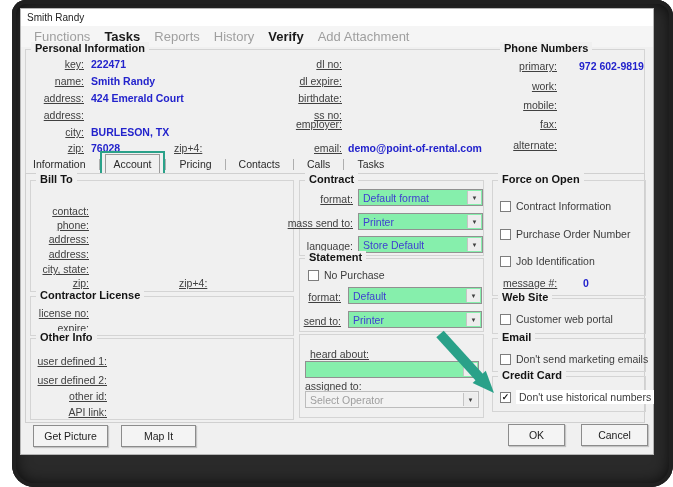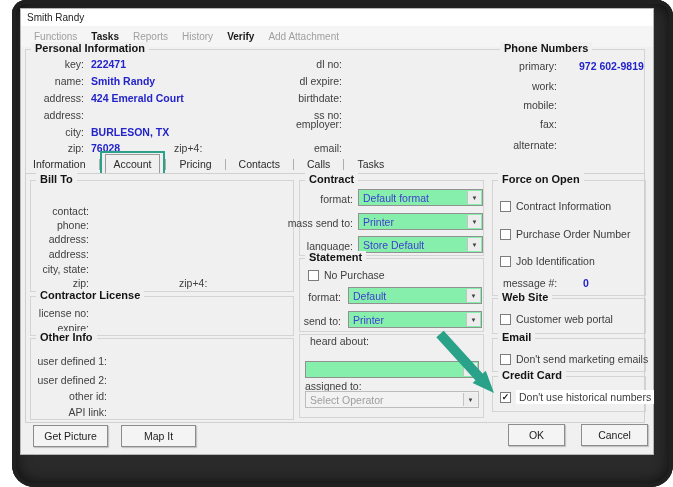--- a/index.html
+++ b/index.html
@@ -1,25 +1,25 @@
 <!DOCTYPE html>
 <html><head>
 <meta charset="utf-8">
 <style>
   html,body{margin:0;padding:0;}
   body{width:673px;height:487px;position:relative;font-family:"Liberation Sans",sans-serif;background:#fff;overflow:hidden;}
   .frame{position:absolute;inset:0;background:#2a2a2a;border-radius:14px 16px 22px 22px;box-shadow:inset 0 0 0 4px #202020, inset 0 0 18px #000;margin-left:12px;}
   .window{position:absolute;left:8px;top:8px;width:634px;height:447px;background:#f0f0f0;border:1px solid #b5b5b5;box-sizing:border-box;}
   .titlebar{position:absolute;left:0;top:0;right:0;height:17px;background:#fff;font-size:10px;color:#222;line-height:17px;padding-left:6px;}
   .menubar{position:absolute;left:0;top:17px;right:0;height:21px;background:#f5f5f5;display:flex;align-items:center;padding-left:13px;gap:14px;}
-  .mi{font-size:10px;color:#9f9f9f;white-space:nowrap;}
+  .mi{font-size:13px;color:#9f9f9f;white-space:nowrap;}
   .mi.on{color:#1a1a1a;font-weight:bold;}
   .gb{position:absolute;border:1px solid #d4d4d4;box-sizing:border-box;}
   .gb-label{position:absolute;top:-8px;left:5px;background:#f0f0f0;padding:0 4px;font-size:11px;font-weight:bold;color:#141414;white-space:nowrap;}
-  .lb{position:absolute;font-size:10.5px;color:#404040;white-space:nowrap;}
+  .lb{position:absolute;font-size:10.5px;color:#404040;white-space:nowrap;text-decoration:underline;}
   .vl{position:absolute;font-size:10.5px;font-weight:bold;color:#2323cc;white-space:nowrap;}
   .tabs{position:absolute;left:4px;top:144px;height:22px;display:flex;align-items:center;}
   .tab{font-size:10.5px;color:#2a2a2a;padding:3px 8px;position:relative;white-space:nowrap;}
   .tab.sel{border:1px solid #9a9a9a;background:#f0f0f0;}
   .tab-sep{width:1px;height:11px;background:#aeaeae;margin:0 5px;}
   .tab-hl{position:absolute;left:-6px;top:-4px;right:-6px;bottom:-4px;border:2px solid #2aa189;pointer-events:none;}
   .panel{position:absolute;left:4px;top:164px;width:620px;height:250px;border:1px solid #d0d0d0;box-sizing:border-box;background:#f0f0f0;}
   .combo{position:absolute;height:17px;background:#86efac;border:1px solid #919191;box-sizing:border-box;}
   .combo-text{position:absolute;left:4px;top:2px;font-size:10.5px;color:#4040d0;white-space:nowrap;}
   .combo-btn{position:absolute;top:1px;right:1px;bottom:1px;width:13px;background:#ededed;border-left:1px solid #c4c4c4;display:flex;align-items:center;justify-content:center;font-size:6px;color:#404040;}
@@ -67,20 +67,21 @@
       <span class="lb" style="right:560px;top:92px;">zip:</span>
       <span class="vl" style="left:65px;top:92px;">76028</span>
       <span class="lb" style="left:148px;top:92px;">zip+4:</span>
 
       <span class="lb" style="right:302px;top:8px;">dl no:</span>
       <span class="lb" style="right:302px;top:25px;">dl expire:</span>
       <span class="lb" style="right:302px;top:42px;">birthdate:</span>
       <span class="lb" style="right:302px;top:59px;">ss no:</span>
       <span class="lb" style="right:302px;top:68px;">employer:</span>
       <span class="lb" style="right:302px;top:92px;">email:</span>
+      <span class="vl" style="left:322px;top:92px;">demo@point-of-rental.com</span>
 
       <span class="lb" style="right:87px;top:10px;">primary:</span>
       <span class="vl" style="left:553px;top:10px;">972 602-9819</span>
       <span class="lb" style="right:87px;top:30px;">work:</span>
       <span class="lb" style="right:87px;top:49px;">mobile:</span>
       <span class="lb" style="right:87px;top:68px;">fax:</span>
       <span class="lb" style="right:87px;top:89px;">alternate:</span>
     </div>
 
     <div class="tabs">
@@ -168,21 +169,21 @@
         <span class="lb" style="right:142px;top:56px;">send to:</span>
         <div class="combo" style="left:48px;top:52px;width:134px;">
           <span class="combo-text">Printer</span>
           <span class="combo-btn">
               <span>▼</span>
             </span>
         </div>
       </div>
 
       <div class="gb" style="left:273px;top:160px;width:185px;height:84px;">
-        <span class="lb" style="left:10px;top:0;">heard about:</span>
+        <span class="lb" style="left:10px;top:13px;">heard about:</span>
         <div class="combo" style="left:5px;top:26px;width:174px;">
           <span class="combo-text"></span>
           <span class="combo-btn">
               <span>▼</span>
             </span>
         </div>
         <span class="lb" style="left:5px;top:45px;">assigned to:</span>
         <div class="combo dis" style="left:5px;top:56px;width:174px;">
           <span class="combo-text">Select Operator</span>
           <span class="combo-btn">

